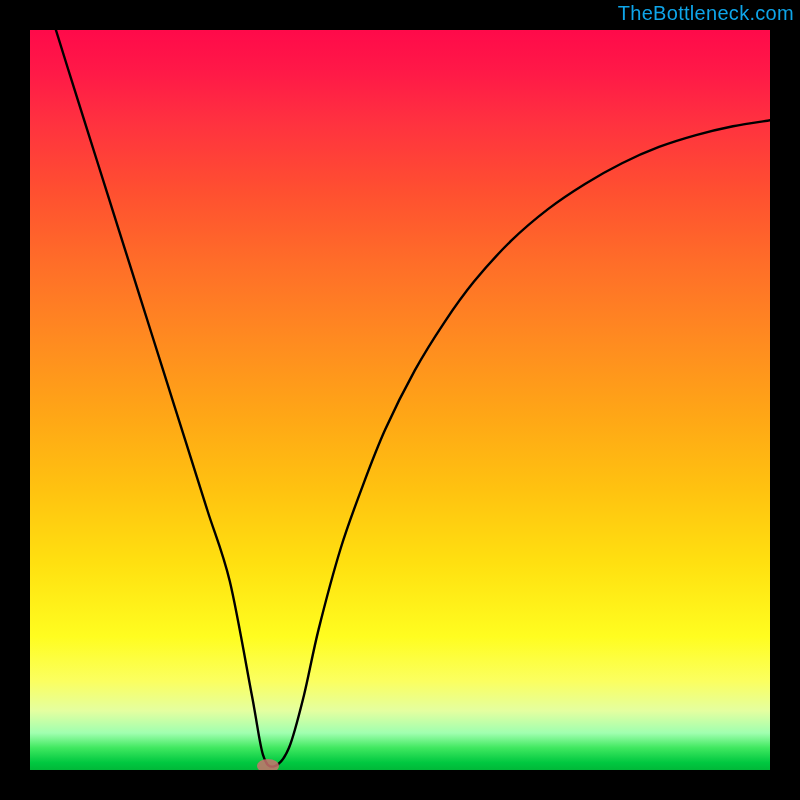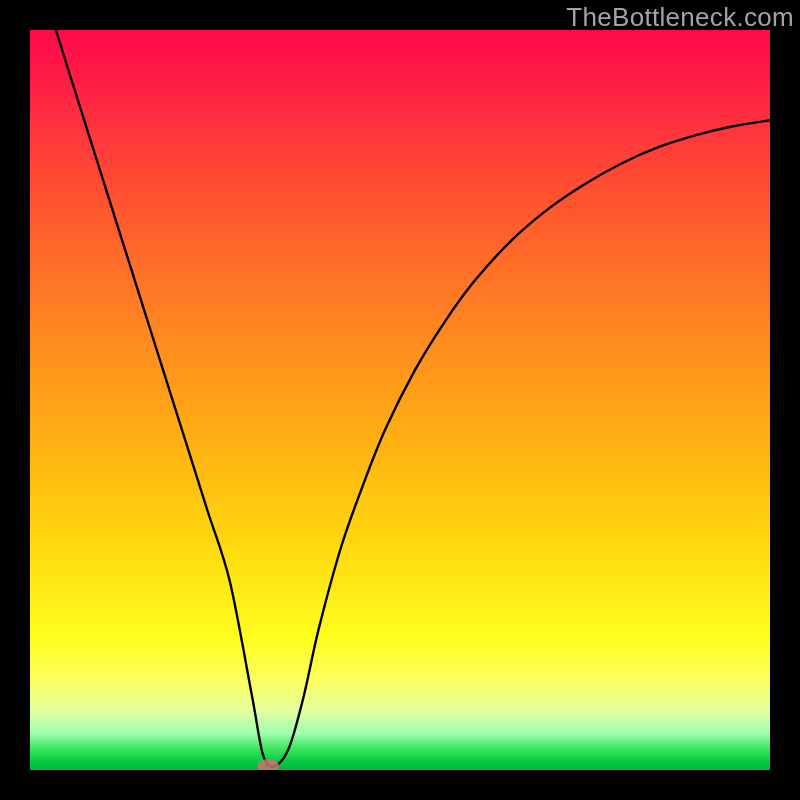--- a/index.html
+++ b/index.html
@@ -41,22 +41,22 @@
     border-radius: 50%;
     background: #c9736f;
     opacity: 0.85;
     transform: translate(-50%, -50%);
   }
   .watermark {
     position: absolute;
     top: 2px;
     right: 6px;
     font-family: Arial, Helvetica, sans-serif;
-    font-size: 26px;
-    color: #a3a3a3;
+    font-size: 20px;
+    color: #0ea5e9;
     letter-spacing: 0.3px;
     user-select: none;
     font-weight: 500;
   }
 </style>
 </head>
 <body>
 
 <div class="watermark">TheBottleneck.com</div>
 

